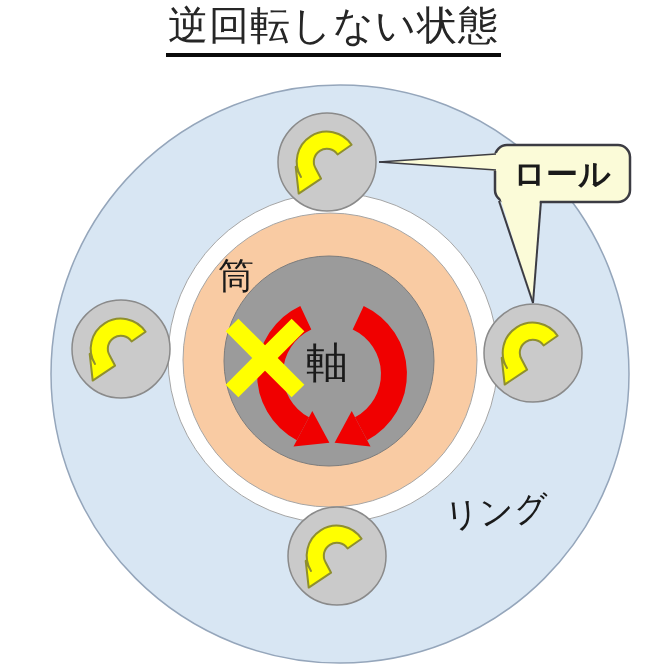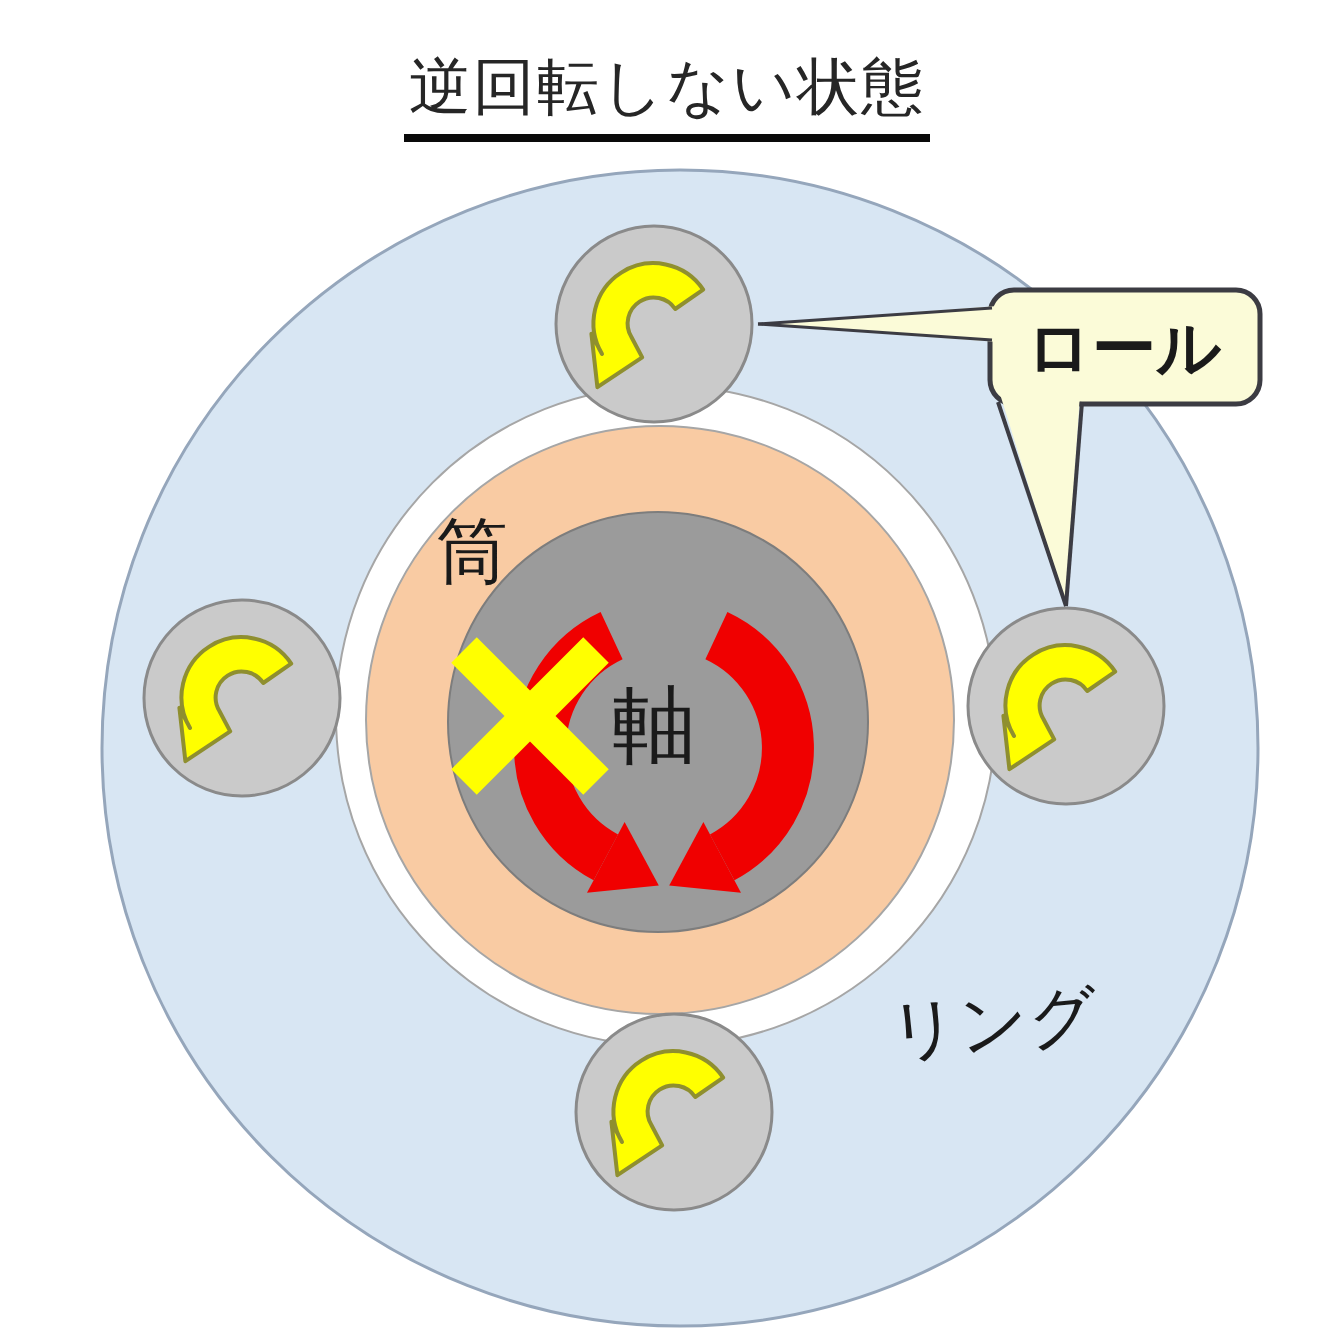--- a/index.html
+++ b/index.html
@@ -9,27 +9,26 @@
     overflow:hidden;
     background:#ffffff;
     font-family:"Liberation Sans", sans-serif;
   }
   #title-wrap{
     position:absolute;left:0;top:2px;width:667px;
     text-align:center;z-index:2;
   }
   #page-title{
     display:inline-block;
-    font-size:31px;
+    font-size:40px;
     color:#262626;
     letter-spacing:1px;
     padding:0 2px 5px 2px;
     border-bottom:4px solid #0a0a0a;
     line-height:1.15;
-    margin-top:24px;
   }
   #diagram-svg{position:absolute;left:0;top:0;z-index:1;}
   text{font-family:"Liberation Sans", sans-serif;}
 </style>
 </head>
 <body>
 
 <div id="stage">
 
   <div id="title-wrap">

